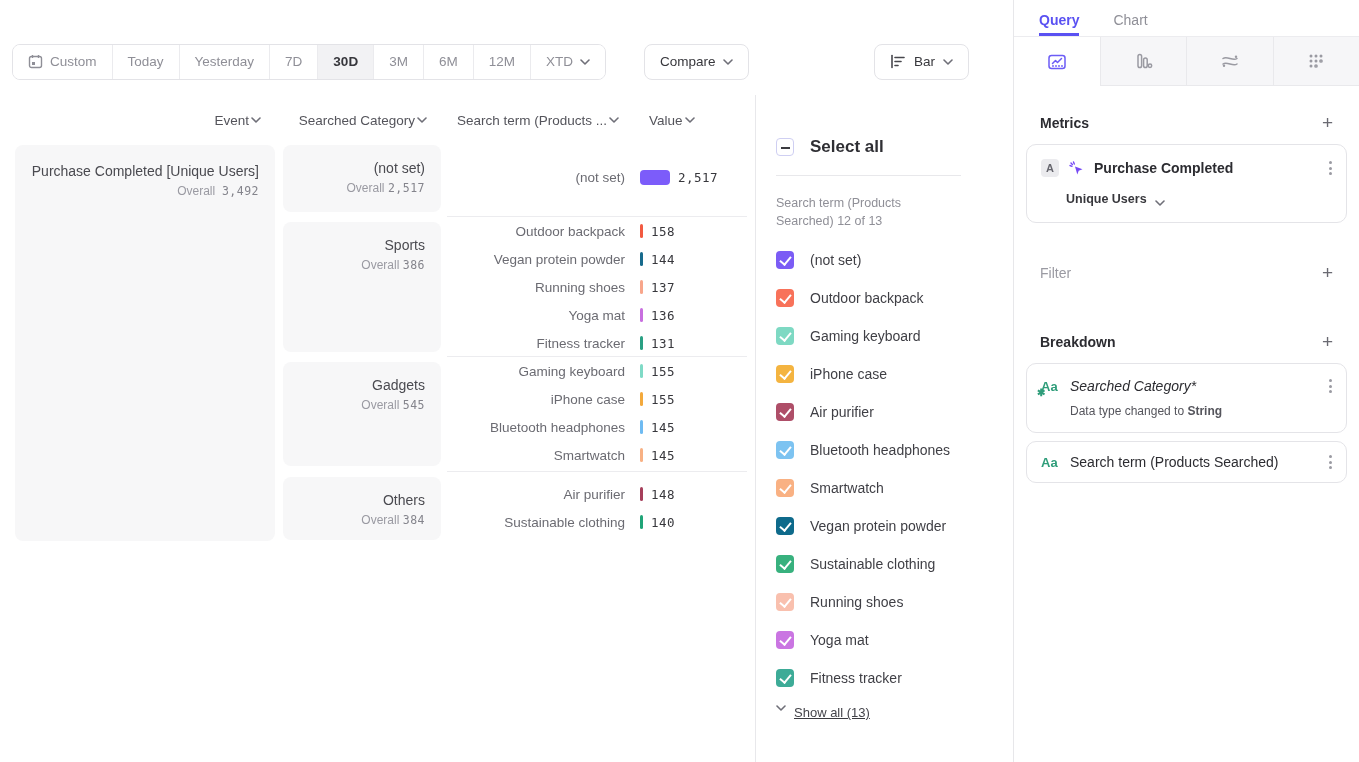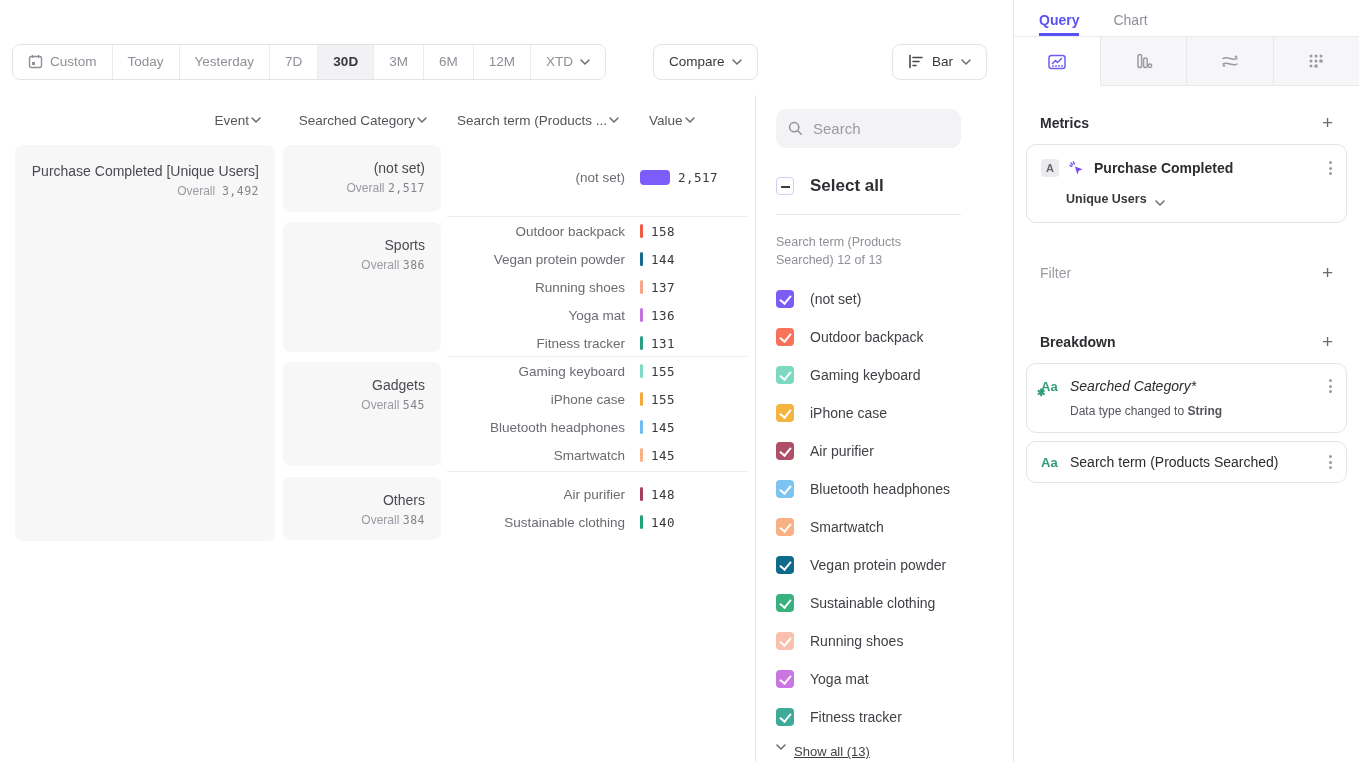--- a/index.html
+++ b/index.html
@@ -4,32 +4,32 @@
 <style>
   * { box-sizing: border-box; margin: 0; padding: 0; }
   html,body { width:1359px; height:762px; background:#fff; overflow:hidden;
     font-family:"Liberation Sans", sans-serif; color:#3b3b40; }
   .app { display:flex; width:1359px; height:762px; }
 
   
   .main { width:1013px; height:762px; position:relative; }
 
   
-  .toolbar { display:flex; align-items:center; margin:50px 0 0 12px; height:23px;gap:9px; }
+  .toolbar { display:flex; align-items:center; margin:50px 0 0 12px; height:23px; }
   .date-group { display:flex; align-items:stretch; height:36px; border:1px solid #e3e3e7;
     border-radius:8px; overflow:hidden; background:#fff; }
   .range-btn { display:flex; align-items:center; gap:7px; padding:0 15px; font-size:13.5px;
     color:#8f8f97; border-right:1px solid #ebebee; cursor:pointer; background:#fff; white-space:nowrap;}
   .range-btn:last-child { border-right:none; }
   .range-btn.selected { background:#f2f2f4; color:#37373c; font-weight:700; }
   .btn { display:flex; align-items:center; gap:8px; height:36px; padding:0 15px;
     border:1px solid #e3e3e7; border-radius:8px; background:#fff; font-size:13.5px;
     color:#37373c; font-weight:500; cursor:pointer; }
   .compare-btn { margin-left:38px; }
-  .bar-btn { margin-left:auto; margin-right:26px; }
+  .bar-btn { margin-left:auto; margin-right:44px; }
   .chev { width:10px; height:6px; flex:0 0 auto; }
   .chev path { fill:none; stroke:#6f6f78; stroke-width:1.6; stroke-linecap:round; stroke-linejoin:round; }
 
   
   .content { position:absolute; top:95px; left:0; right:0; bottom:0; display:flex; }
   .table-area { width:755px; padding-left:15px; }
   .filter-panel { width:258px; border-left:1px solid #e8e8eb; padding:14px 0 0 20px; }
 
   
   .thead { display:flex; height:50px; align-items:center; font-size:13.5px; color:#54545b; font-weight:500; }
@@ -355,29 +355,20 @@
                     <span class="tval">140</span>
                   </div>
                 </div>
             </div>
 
           </div>
         </div>
       </div>
 
       <div class="filter-panel">
-        <div class="searchbox">
-          <svg width="15" height="15" viewBox="0 0 15 15">
-              <g fill="none" stroke="#8f8f97" stroke-width="1.5" stroke-linecap="round">
-                <circle cx="6.2" cy="6.2" r="4.6"></circle>
-                <line x1="9.8" y1="9.8" x2="13.2" y2="13.2"></line>
-              </g>
-            </svg>
-          <span class="ph">Search</span>
-        </div>
 
         <div class="selectall">
           <span class="cb indet"></span>
           <span class="selectall-label">Select all</span>
         </div>
 
         <div class="fdivider"></div>
 
         <div class="flist-label">Search term (Products Searched) 12 of 13</div>
 

